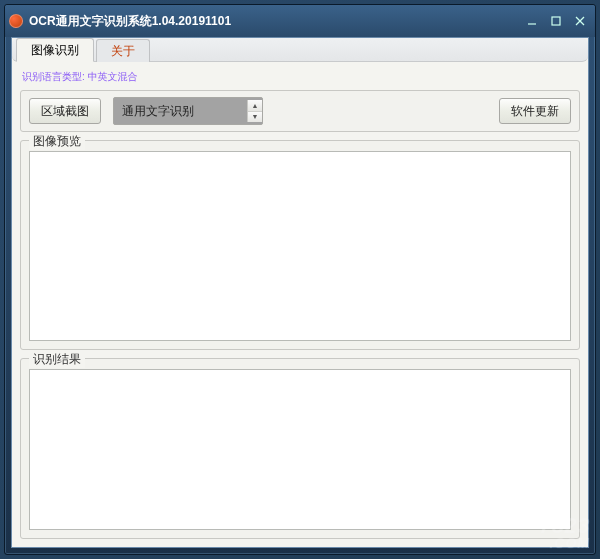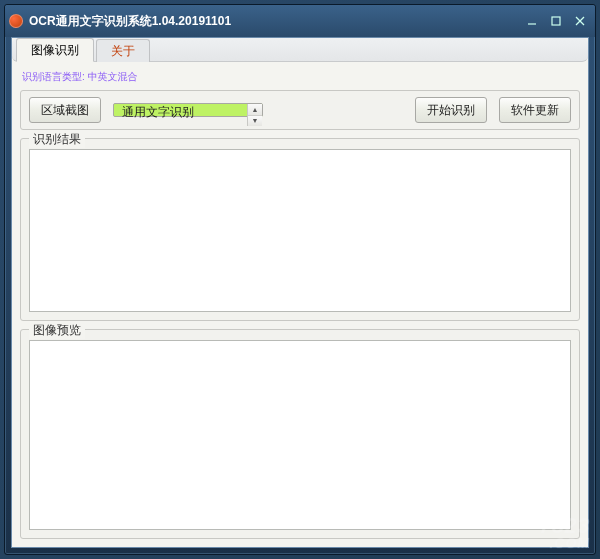--- a/index.html
+++ b/index.html
@@ -70,23 +70,23 @@
       padding: 6px 8px; background: #f2f2ee;
     }
     .btn {
       min-width: 72px; height: 26px;
       border: 1px solid #a8a8a4;
       background: linear-gradient(180deg, #fdfdfc 0%, #eceee6 50%, #e2e4dc 100%);
       border-radius: 3px; font-size: 12px; color: #222;
       cursor: pointer; padding: 0 10px;
     }
     .mode-select {
-      display: flex; align-items: flex-start;
+      display: flex; align-items: center;
       border: 1px solid #a8a8a4; border-radius: 2px;
-      background: #bef264; height: 14px; min-width: 150px;
+      background: #a3a3a3; height: 28px; min-width: 150px;
     }
     .mode-select .val { flex: 1; padding: 0 8px; font-size: 12px; color: #222; }
     .spin {
       width: 15px; height: 22px; border-left: 1px solid #c8c8c4;
       display: flex; flex-direction: column;
     }
     .spinbtn {
       flex: 1; display: flex; align-items: center; justify-content: center;
       font-size: 7px; color: #555; cursor: pointer;
       background: linear-gradient(180deg, #fafafa, #e6e6e2);
@@ -160,31 +160,30 @@
       <div class="toolbar">
         <button class="btn">区域截图</button>
         <div class="mode-select">
           <div class="val">通用文字识别</div>
           <div class="spin">
             <div class="spinbtn">▲</div>
             <div class="spinbtn">▼</div>
           </div>
         </div>
         <div class="spacer"></div>
-        <button class="btn">开始识别</button>
         <button class="btn">软件更新</button>
+      </div>
+
+      <div class="group preview">
+        <div class="group-label">图像预览</div>
+        <div class="inner-box"></div>
       </div>
 
       <div class="group result">
         <div class="group-label">识别结果</div>
-        <div class="inner-box"></div>
-      </div>
-
-      <div class="group preview">
-        <div class="group-label">图像预览</div>
         <div class="inner-box"></div>
       </div>
     </div>
   </div>
 </div>
 
 <div class="watermark">
   <span>7823</span>
   <span class="sub">.COM</span>
 </div>

